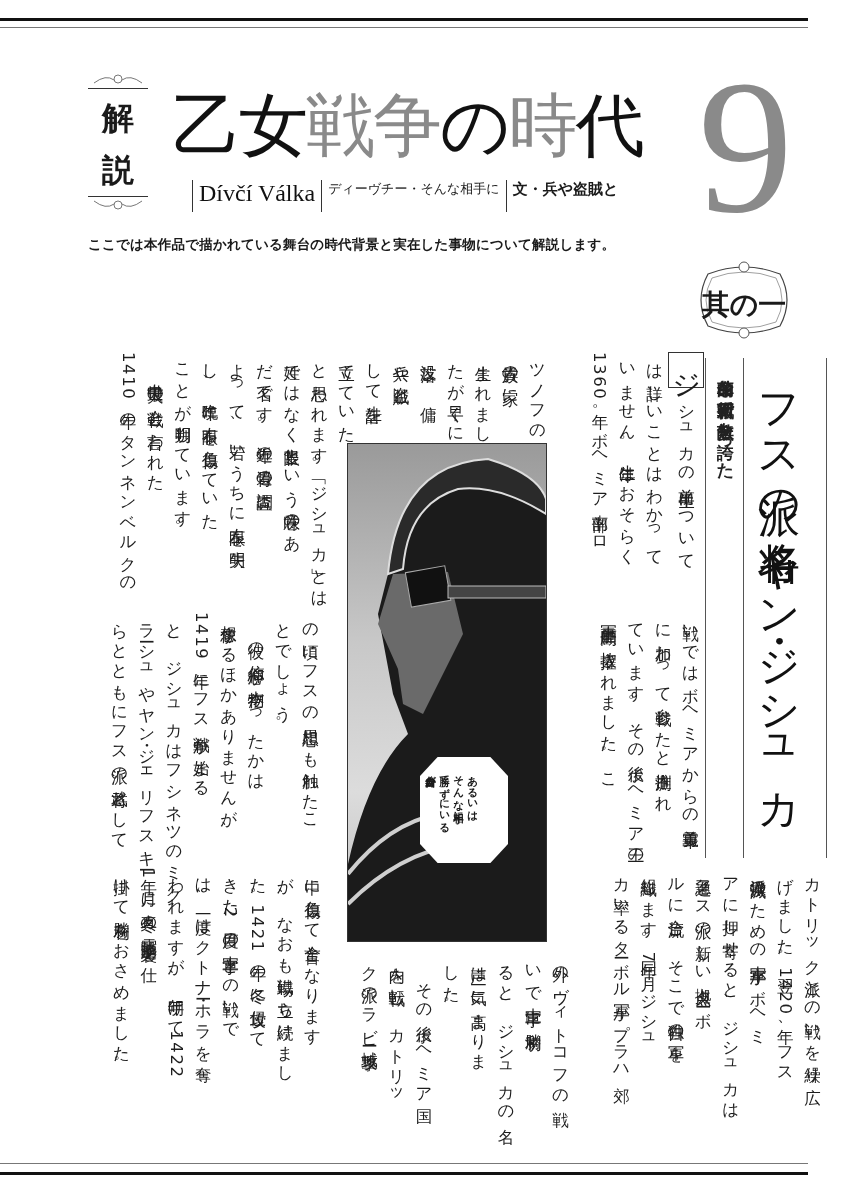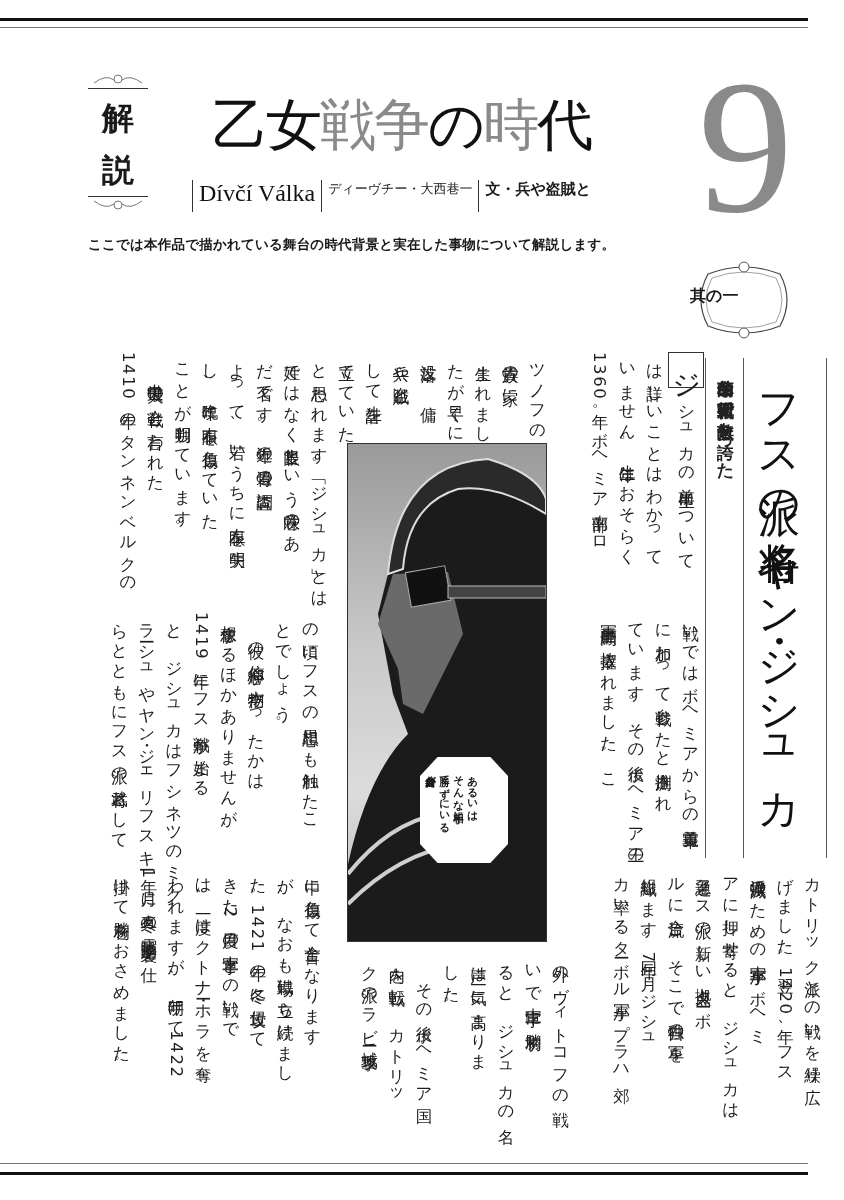--- a/index.html
+++ b/index.html
@@ -12,36 +12,36 @@
 
   .kaisetsu{position:absolute;left:88px;top:72px;width:60px;height:140px;}
   .kaisetsu .orn{position:absolute;left:4px;width:52px;height:14px;}
   .kaisetsu .orn.top{top:0;}
   .kaisetsu .orn.bot{top:126px;}
   .kaisetsu .hr{position:absolute;left:0;width:60px;height:1px;background:#333;}
   .kaisetsu .hr.top{top:16px;}
   .kaisetsu .hr.bot{top:124px;}
   .kaisetsu .txt{position:absolute;left:4px;top:20px;width:52px;font-family:"DejaVu Serif",serif;font-size:32px;line-height:52px;font-weight:bold;text-align:center;}
 
-  .title{position:absolute;left:172px;top:80px;font-family:"DejaVu Serif",serif;font-size:56px;line-height:90px;letter-spacing:-2px;white-space:nowrap;margin-left:40px;}
+  .title{position:absolute;left:172px;top:80px;font-family:"DejaVu Serif",serif;font-size:69px;line-height:90px;letter-spacing:-2px;white-space:nowrap;}
   .title .k{color:#111;}
   .title .g{color:#8a8a8a;}
   .volnum{position:absolute;left:698px;top:62px;font-family:"Liberation Serif",serif;font-size:190px;line-height:170px;color:#8a8a8a;}
 
   .subline{position:absolute;left:186px;top:180px;height:32px;display:flex;align-items:flex-start;white-space:nowrap;}
   .subline .bar{width:1px;height:32px;background:#333;margin:0 6px;}
   .subline .latin{font-family:"Liberation Serif",serif;font-size:24px;color:#111;}
   .subline .kana{font-family:"DejaVu Serif",serif;font-size:13px;}
   .subline .author{font-family:"DejaVu Serif",serif;font-size:15px;font-weight:bold;}
 
   .intro{position:absolute;left:88px;top:236px;font-family:"DejaVu Serif",serif;font-size:13.5px;font-weight:bold;white-space:nowrap;letter-spacing:0.2px;}
 
   .sono{position:absolute;left:690px;top:260px;width:108px;height:80px;}
   .sono svg{position:absolute;left:0;top:0;}
-  .sono .lbl{position:absolute;left:0;top:26px;width:108px;font-family:"DejaVu Serif",serif;font-size:16px;font-weight:bold;}
+  .sono .lbl{position:absolute;left:0;top:26px;width:108px;text-align:center;font-family:"DejaVu Serif",serif;font-size:28px;font-weight:bold;}
 
   .headline-box{position:absolute;left:705px;top:358px;width:122px;height:500px;}
   .vline{position:absolute;top:0;width:1px;height:500px;background:#555;}
   .headline{position:absolute;left:44px;top:8px;writing-mode:vertical-rl;font-family:"DejaVu Serif",serif;font-size:42px;line-height:60px;letter-spacing:0px;color:#111;white-space:nowrap;}
   .subhead{position:absolute;left:6px;top:8px;writing-mode:vertical-rl;font-family:"DejaVu Serif",serif;font-size:17px;line-height:30px;font-weight:bold;color:#222;white-space:nowrap;letter-spacing:0.5px;}
 
   .vrow{position:absolute;writing-mode:vertical-rl;font-family:"DejaVu Sans",sans-serif;font-size:16.5px;line-height:27.3px;letter-spacing:1.6px;color:#1e1e1e;}
   .vrow .ln{display:block;white-space:nowrap;}
   .dropcap{display:inline-block;border:1.5px solid #333;width:34px;height:34px;font-size:28px;line-height:34px;text-align:center;margin-bottom:6px;}
 
@@ -71,21 +71,21 @@
 
 <div class="title">
   <span class="k">乙女</span><span class="g">戦争</span><span class="k">の</span><span class="g">時</span><span class="k">代</span>
 </div>
 <div class="volnum">9</div>
 
 <div class="subline">
   <span class="bar"></span>
   <span class="latin">Dívčí Válka</span>
   <span class="bar"></span>
-  <span class="kana">ディーヴチー・大西巷一</span>
+  <span class="kana">ディーヴチー・そんな相手に</span>
   <span class="bar"></span>
   <span class="author">文・兵や盗賊と</span>
 </div>
 
 <div class="intro">ここでは本作品で描かれている舞台の時代背景と実在した事物について解説します。</div>
 
 <div class="sono">
   <svg width="108" height="80" viewBox="0 0 108 80">
     <path d="M18 14 Q54 0 90 14 Q104 40 90 66 Q54 80 18 66 Q4 40 18 14 Z" stroke="#444" fill="none" stroke-width="1.2"></path>
     <path d="M22 18 Q54 6 86 18 Q98 40 86 62 Q54 74 22 62 Q10 40 22 18 Z" stroke="#888" fill="none" stroke-width="0.8"></path>

